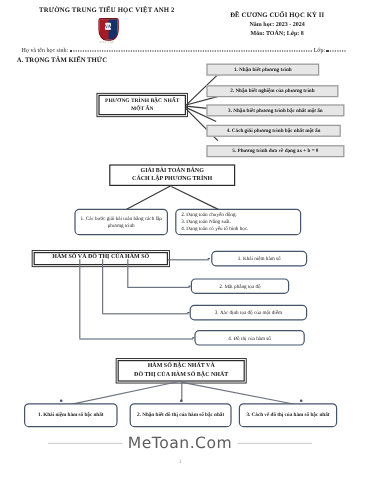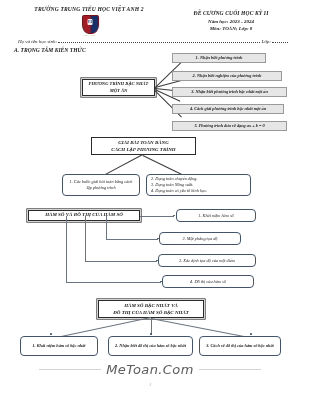--- a/index.html
+++ b/index.html
@@ -12,21 +12,20 @@
     background: #ffffff;
     font-family: "Liberation Serif", serif;
     color: #1a1a1a;
     overflow: hidden;
     position: relative;
   }
   .page {
     position: relative;
     width: 300px;
     height: 355px;
-    font-style: italic;
   }
 
   
   .header {
     display: flex;
     align-items: flex-start;
     padding: 6px 8px 0 8px;
   }
   .header-left {
     width: 162px;

